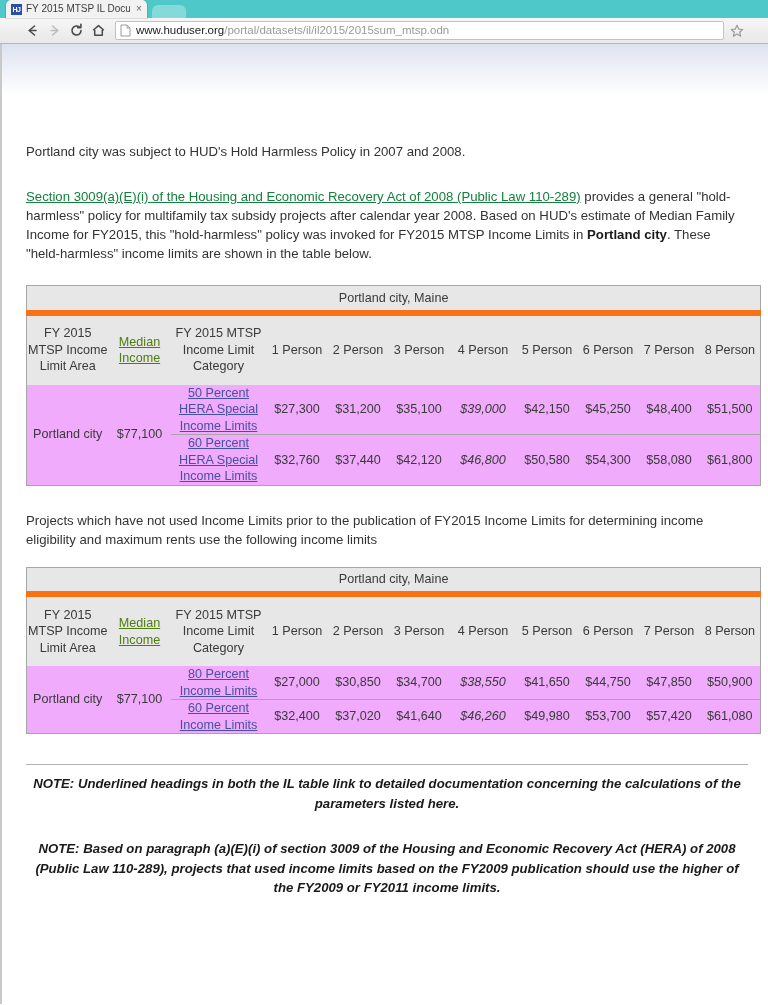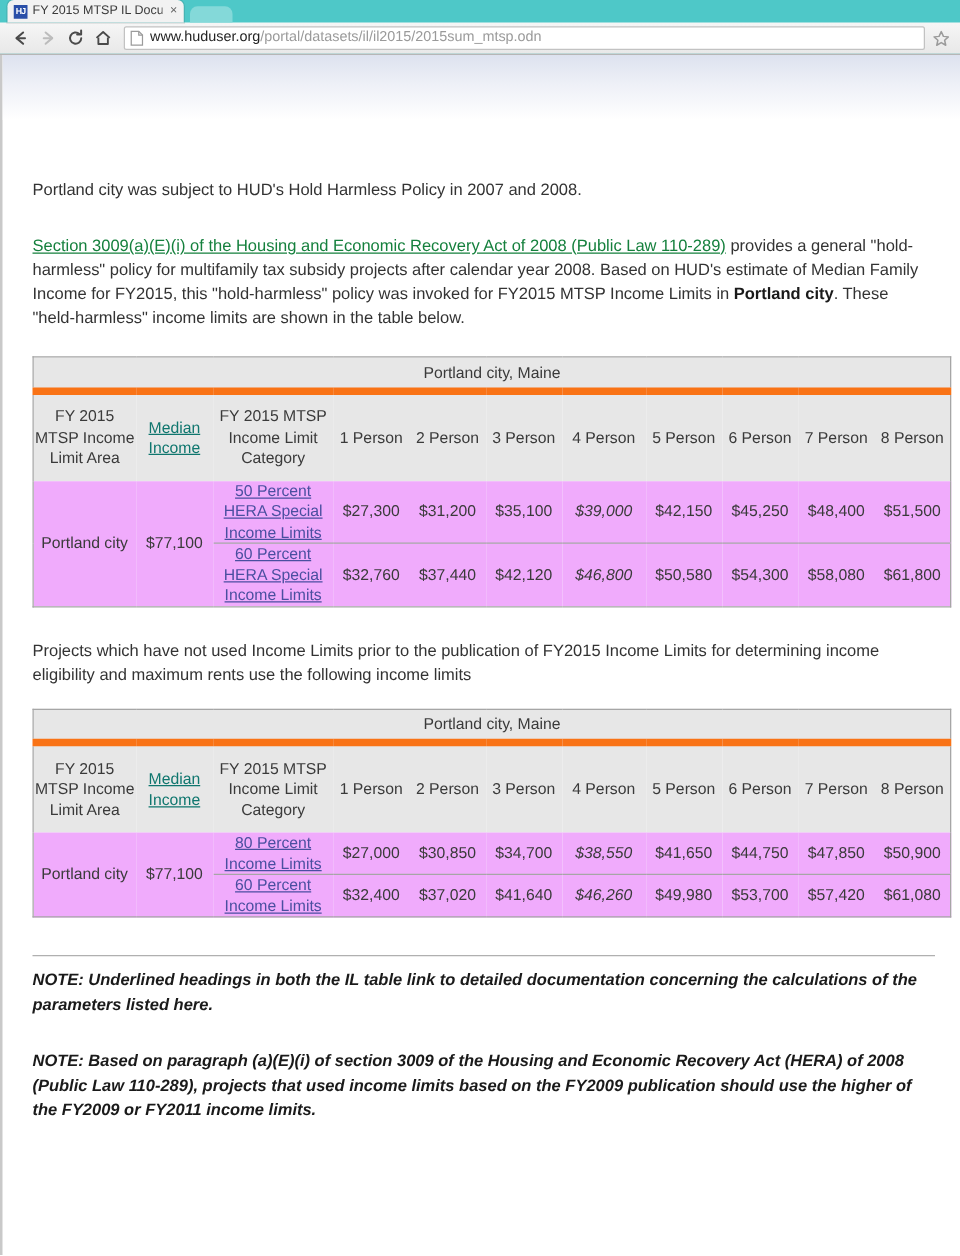--- a/index.html
+++ b/index.html
@@ -77,21 +77,21 @@
     border-top-right-radius: 6px;
     align-self: flex-end;
   }
 
   #toolbar {
     height: 26px;
     background: linear-gradient(to bottom, #f6f6f6, #e8e8e8);
     border-bottom: 1px solid #b6b6b6;
     display: flex;
     align-items: center;
-    padding: 0 5px;
+    padding: 0 21px;
   }
   .nav-btn {
     width: 22px;
     height: 22px;
     display: flex;
     align-items: center;
     justify-content: center;
     cursor: pointer;
     flex: 0 0 auto;
   }
@@ -200,21 +200,21 @@
   }
   .hdr-row td {
     background: #e7e7e7;
     height: 72px;
     line-height: 16.5px;
     padding: 4px 2px;
     vertical-align: middle;
   }
   .hdr-row td.hdr-4p { vertical-align: middle; }
   .hdr-row a {
-    color: #0f766e;
+    color: #4d7c0f;
     text-decoration: underline;
   }
   .body-row td {
     background: #f0abfc;
     line-height: 16.5px;
     padding: 6px 2px;
   }
   .cat-cell { line-height: 18px; }
   .cat-cell a {
     color: #4a4fa0;
@@ -240,20 +240,21 @@
     padding-top: 40px;
   }
   p.note {
     font-size: 13.2px;
     line-height: 19.5px;
     font-weight: bold;
     font-style: italic;
     color: #1a1a1a;
     margin: 0;
     font-family: "Liberation Sans", sans-serif;
+    text-align: center;
   }
   #note-2 { padding-top: 26px; }
 </style>
 </head>
 <body>
 
 <div id="browser-chrome">
   <div id="tab-strip">
     <div class="tab">
       <span class="tab-favicon">HJ</span>

